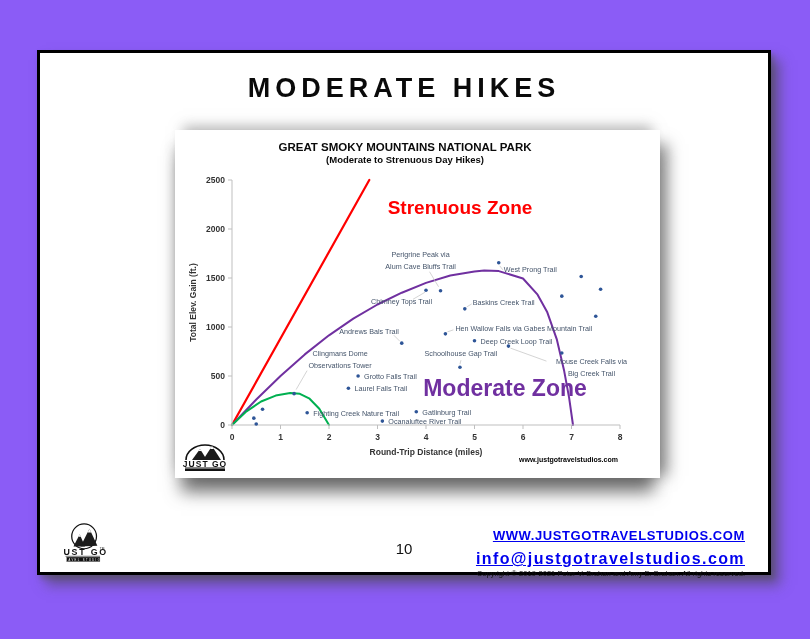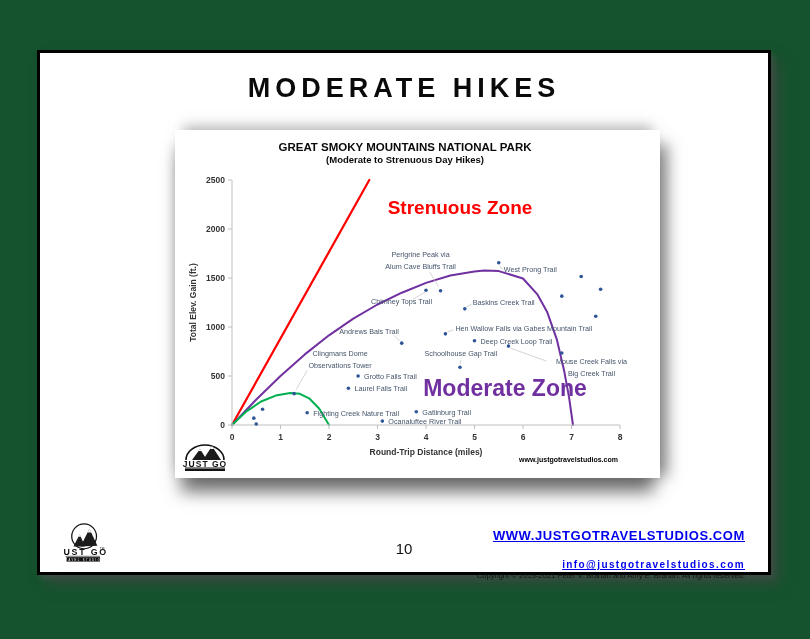--- a/index.html
+++ b/index.html
@@ -1,35 +1,35 @@
 <!DOCTYPE html>
 <html><head>
 <meta charset="utf-8">
 <style>
   html,body{margin:0;padding:0;background:#ffffff;width:810px;height:639px;overflow:hidden;
             font-family:"Liberation Sans",sans-serif;}
-  .canvas{position:relative;width:810px;height:639px;background:#14532d;text-decoration:underline;}
+  .canvas{position:relative;width:810px;height:639px;background:#8b5cf6;text-decoration:underline;}
   .page{position:absolute;left:37px;top:50px;width:734px;height:525px;box-sizing:border-box;
         background:#fff;border:3px solid #000;
         box-shadow:9px 10px 12px rgba(70,70,70,.55), 3px 4px 5px rgba(90,90,90,.45);}
   .page-title{position:absolute;left:0;right:0;top:20px;margin:0;text-align:center;
         font-size:27px;font-weight:bold;letter-spacing:5px;color:#0a0a0a;}
   .chart{position:absolute;left:135px;top:77px;width:485px;height:348px;background:#fff;
         box-shadow:0 20px 16px -6px rgba(80,80,80,.8), 0 -12px 12px -8px rgba(125,125,125,.55),
                    16px 6px 14px -8px rgba(80,80,80,.6), -10px 4px 12px -10px rgba(120,120,120,.4);}
   .chart svg.plot{position:absolute;left:0;top:0;}
   svg{font-family:"Liberation Sans",sans-serif;}
   .chart-logo{position:absolute;left:4px;top:311px;}
   .watermark{position:absolute;left:344px;top:326px;font-size:7px;font-weight:bold;color:#000;}
   .footer-logo{position:absolute;left:22px;top:467px;}
   .pagenum{position:absolute;left:0;right:0;top:487px;text-align:center;font-size:15px;color:#111;}
   .contact{position:absolute;right:23px;top:476px;text-align:right;line-height:1.1;}
   .contact a{display:block;color:#0000EE;font-weight:bold;text-decoration:underline;cursor:pointer;}
   .contact .site{font-size:13px;letter-spacing:.6px;}
-  .contact .mail{font-size:10px;letter-spacing:1.4px;margin-top:16px;}
+  .contact .mail{font-size:16px;letter-spacing:1.4px;margin-top:7px;}
   .contact .copy{font-size:7.6px;color:#111;font-weight:normal;margin-top:2px;letter-spacing:0;margin-left:38px;}
   
   .tick{font-size:8.5px;font-weight:bold;fill:#333;}
   .ctitle{font-size:11.5px;font-weight:bold;fill:#0a0a0a;}
   .csub{font-size:9.5px;font-weight:bold;fill:#0a0a0a;}
   .axlabel{font-size:8.5px;font-weight:bold;fill:#333;}
   .ptlabel{font-size:7.2px;fill:#44546A;}
   .zone{font-weight:bold;}
 </style>
 </head>

